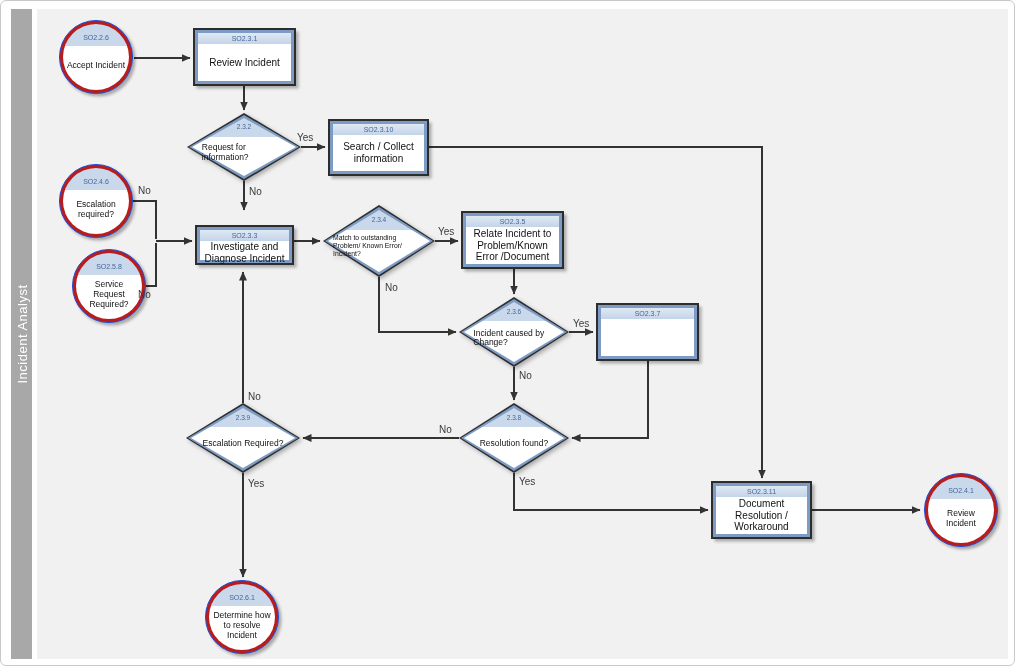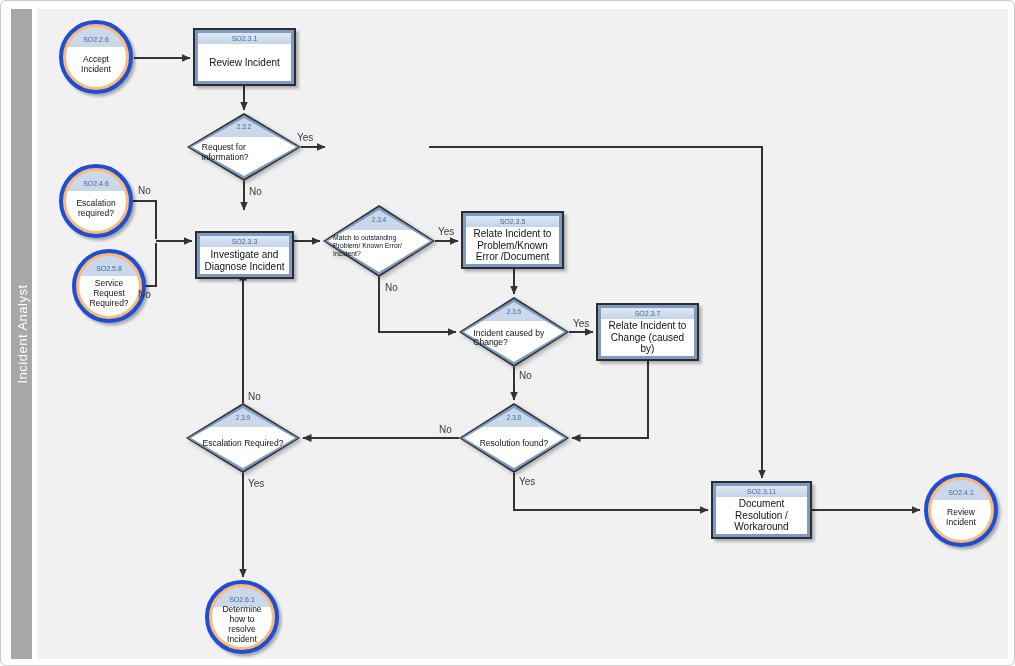--- a/index.html
+++ b/index.html
@@ -16,21 +16,21 @@
 
   
   .proc{background:#7e9cc3;border:2px solid #2d2d2d;padding:3px;box-shadow:2.5px 2.5px 3px rgba(0,0,0,.3);}
   .p-in{height:100%;background:#ffffff;display:flex;flex-direction:column;}
   .proc .nid{background:linear-gradient(#e0e9f4,#c3d4e8);font-size:7px;text-align:center;
              padding:2px 0 2px;line-height:1;}
   .proc .ntxt{flex:1;display:flex;align-items:center;justify-content:center;text-align:center;
               font-size:10px;line-height:1.18;padding:0 2px;color:#111;}
 
   
-  .circ{border-radius:50%;background:#fdba74;border:4px solid #1d4ed8;padding:3px;
+  .circ{border-radius:50%;background:#b91c1c;border:1px solid #1d4ed8;padding:3px;
         box-shadow:2.5px 2.5px 3px rgba(0,0,0,.3);}
   .c-in{width:100%;height:100%;border-radius:50%;position:relative;overflow:hidden;
         background:linear-gradient(#c9d8ea 0 33%,#ffffff 33%);}
   .circ .nid{position:absolute;top:15%;left:0;right:0;text-align:center;font-size:7px;line-height:1;}
   .circ .ctxt{position:absolute;left:5%;right:5%;top:28%;bottom:4%;display:flex;align-items:center;
               justify-content:center;text-align:center;font-size:8.5px;line-height:1.2;color:#111;}
 
   
   .diamond{filter:drop-shadow(2px 2px 2px rgba(0,0,0,.3));}
   .diamond .d1,.diamond .d2,.diamond .d3{position:absolute;
@@ -122,39 +122,44 @@
     </div>
   </div>
 
   <div class="node proc" style="left:192px;top:27px;width:103px;height:58px">
     <div class="p-in">
       <div class="nid">SO2.3.1</div>
       <div class="ntxt">Review Incident</div>
     </div>
   </div>
 
-
-  <div class="node proc" style="left:194px;top:230px;width:99px;height:48px">
+  <div class="node proc" style="left:327px;top:118px;width:101px;height:57px">
+    <div class="p-in">
+      <div class="nid">SO2.3.10</div>
+      <div class="ntxt">Search / Collect information</div>
+    </div>
+  </div>
+
+  <div class="node proc" style="left:194px;top:224px;width:99px;height:40px">
     <div class="p-in">
       <div class="nid">SO2.3.3</div>
       <div class="ntxt">Investigate and Diagnose Incident</div>
     </div>
   </div>
 
   <div class="node proc" style="left:460px;top:210px;width:103px;height:58px">
     <div class="p-in">
       <div class="nid">SO2.3.5</div>
       <div class="ntxt">Relate Incident to Problem/Known Error /Document</div>
     </div>
   </div>
 
   <div class="node proc" style="left:595px;top:302px;width:103px;height:58px">
     <div class="p-in">
       <div class="nid">SO2.3.7</div>
-      <div class="ntxt">Relate Incident to Change (caused by)</div>
     </div>
   </div>
 
   <div class="node proc" style="left:710px;top:480px;width:101px;height:58px">
     <div class="p-in">
       <div class="nid">SO2.3.11</div>
       <div class="ntxt">Document Resolution / Workaround</div>
     </div>
   </div>
 

